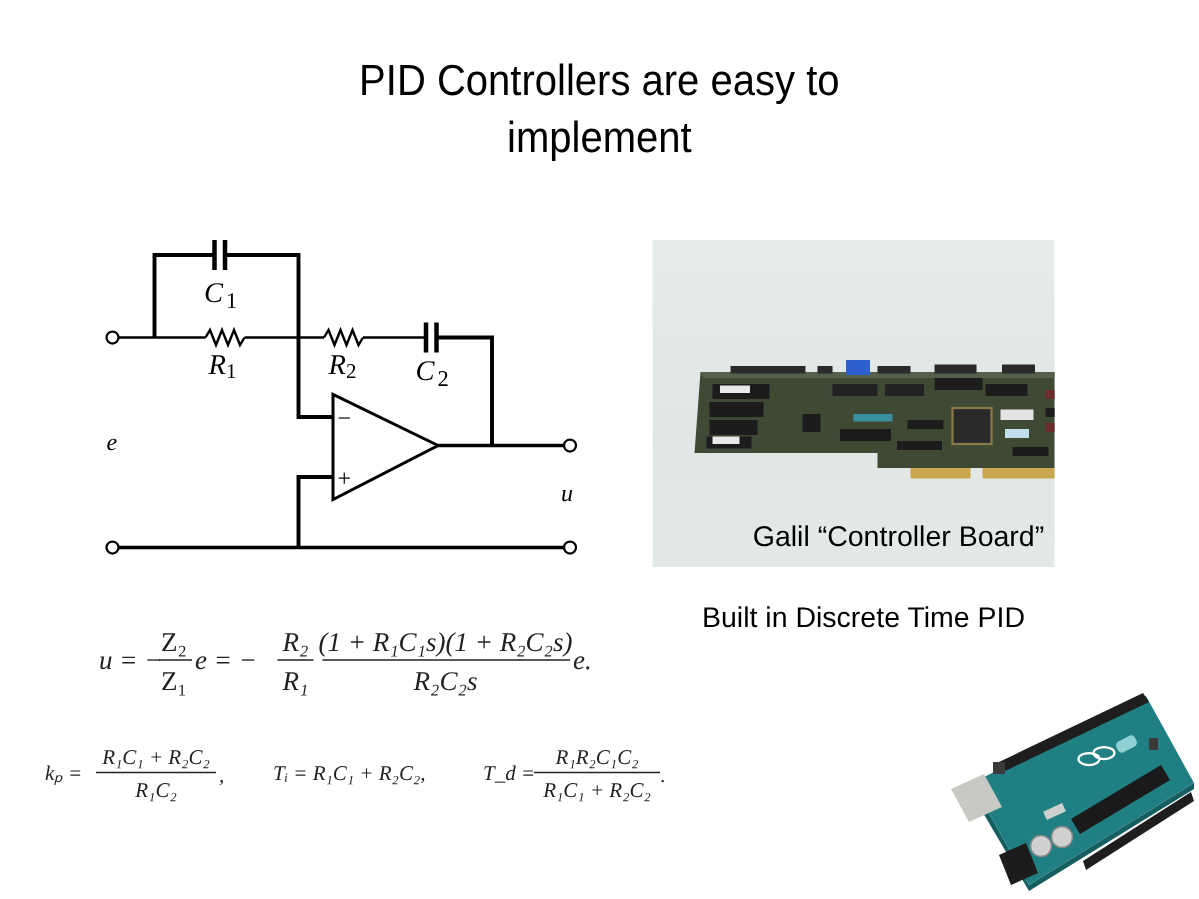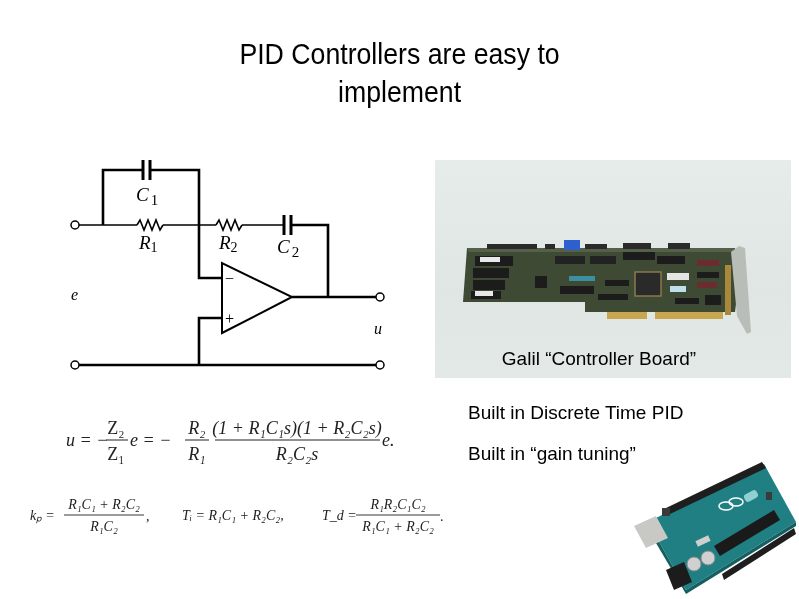--- a/index.html
+++ b/index.html
@@ -1,19 +1,19 @@
 <!DOCTYPE html>
 <html><head>
 <meta charset="utf-8">
 <style>
   html, body { margin: 0; padding: 0; background: #ffffff; }
   body { width: 799px; height: 599px; position: relative; overflow: hidden; font-family: "Liberation Sans", sans-serif; color: #000; }
   .title { position: absolute; left: 0; top: 35px; width: 799px; text-align: center; font-size: 29px; line-height: 38px; transform: scaleX(0.92); transform-origin: 400px 0; }
   .circuit { position: absolute; left: 0; top: 0; }
-  .photo { position: absolute; left: 435px; top: 160px; width: 356px; height: 218px; background: linear-gradient(180deg, #e6ece9 0%, #dfe6e3 60%, #e3e9e6 100%); overflow: hidden; }
+  .photo { position: absolute; left: 435px; top: 160px; width: 268px; height: 218px; background: linear-gradient(180deg, #e6ece9 0%, #dfe6e3 60%, #e3e9e6 100%); overflow: hidden; }
   .caption { position: absolute; left: 0; width: 328px; bottom: 8px; text-align: center; font-size: 19px; }
   .bullet { position: absolute; left: 468px; font-size: 19px; line-height: 24px; }
   .arduino { position: absolute; left: 626px; top: 462px; }
 </style>
 </head>
 <body>
 
 <div class="title">
   <div>PID Controllers are easy to</div>
   <div>implement</div>
@@ -144,21 +144,20 @@
     <rect x="172" y="152" width="40" height="7" fill="#c9a650"></rect>
     <rect x="220" y="152" width="68" height="7" fill="#c9a650"></rect>
 
     <rect x="290" y="105" width="6" height="50" fill="#a8883a"></rect>
   </svg>
   <div class="caption">Galil “Controller Board”</div>
 </div>
 
 <div class="bullet" style="top:401px;text-align:right;">Built in Discrete Time PID</div>
 <div class="bullet" style="top:442px;">
-  <div>Built in “gain tuning”</div>
 </div>
 
 <svg class="arduino" width="173" height="137" viewBox="0 0 173 137">
 
   <polygon points="22,60 138,2 170,60 60,128" fill="#1f7f82"></polygon>
   <polygon points="22,60 60,128 60,132 20,64" fill="#155f61"></polygon>
   <polygon points="60,128 170,60 170,64 60,132" fill="#155f61"></polygon>
 
   <polygon points="40,46 136,0 140,6 44,52" fill="#1e1e1e"></polygon>
   <polygon points="96,112 168,66 170,72 98,118" fill="#1e1e1e"></polygon>

